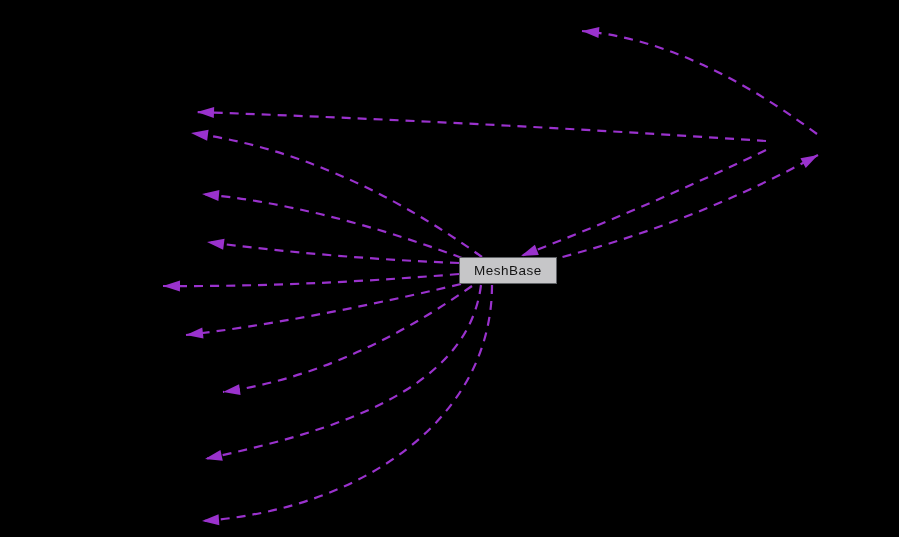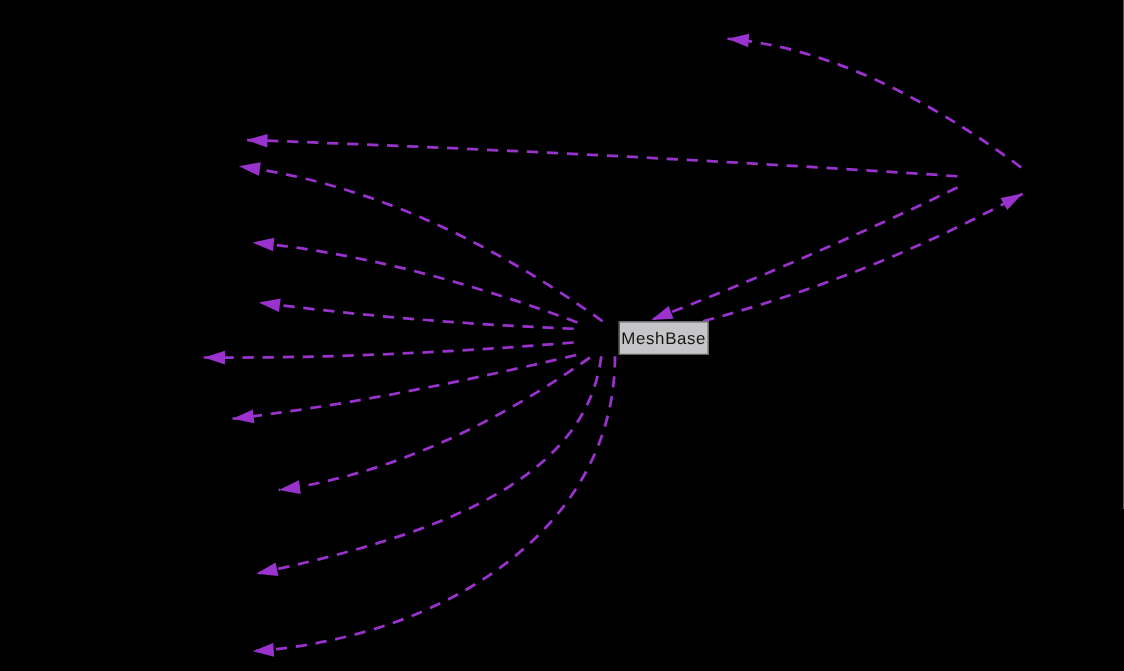--- a/index.html
+++ b/index.html
@@ -59,16 +59,16 @@
         <path d="M492,285 C492,420 360,510 202,521" fill="none" stroke="#9a32cd" stroke-width="2.2" stroke-dasharray="9 7"></path>
         <polygon points="202,521 218.57696306940284,514.3325945529273 219.34093661021325,525.3060326845678" fill="#9a32cd"></polygon>
         <path d="M766,150 Q645,208 521,256" fill="none" stroke="#9a32cd" stroke-width="2.2" stroke-dasharray="9 7"></path>
         <polygon points="521,256 534.8681901065921,244.7339757160114 538.839125234727,254.99222479702638" fill="#9a32cd"></polygon>
         <path d="M547,261 Q690,225 818,155" fill="none" stroke="#9a32cd" stroke-width="2.2" stroke-dasharray="9 7"></path>
         <polygon points="818,155 805.7236585082944,167.9823510805642 800.4457227469245,158.33126854548797" fill="#9a32cd"></polygon>
         <path d="M817,134 Q690,40 582,31" fill="none" stroke="#9a32cd" stroke-width="2.2" stroke-dasharray="9 7"></path>
         <polygon points="582,31 599.3980280293586,26.93077148716674 598.4845277509673,37.89277482786042" fill="#9a32cd"></polygon>
       </g>
   </svg>
-  <div id="center-node" style="left: 459px; top: 257px; width: 72px; height: 27px; background: rgb(198, 198, 200); border: 1px solid rgb(95, 98, 102); color: rgb(20, 20, 20); margin-left: 36px;">
+  <div id="center-node" style="left: 459px; top: 257px; width: 98px; height: 27px; background: rgb(198, 198, 200); border: 1px solid rgb(95, 98, 102); color: rgb(20, 20, 20);">
     <span>MeshBase</span>
   </div>
 </div>
 
 </body></html>

